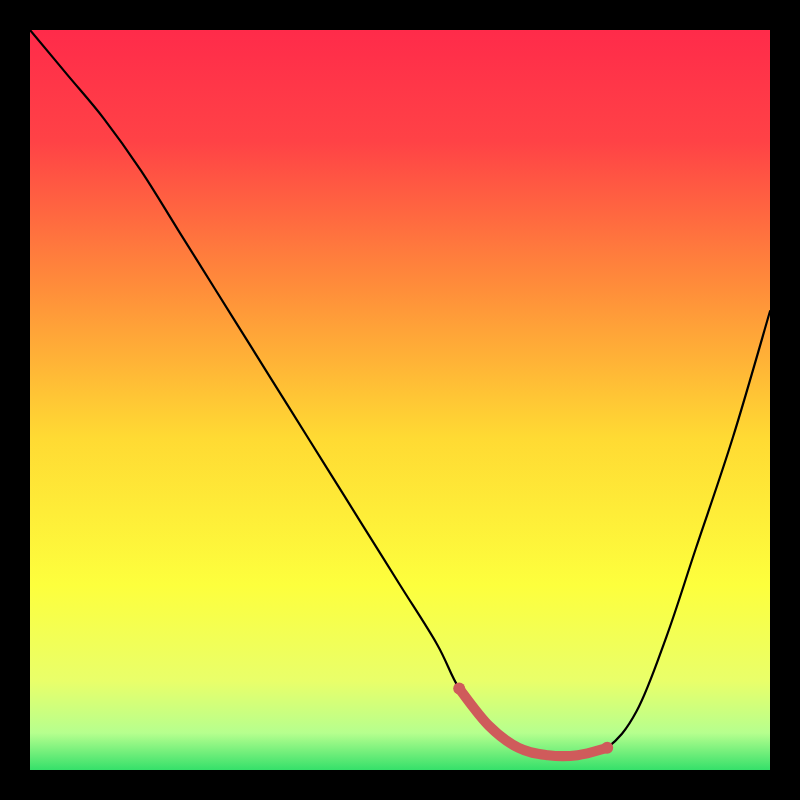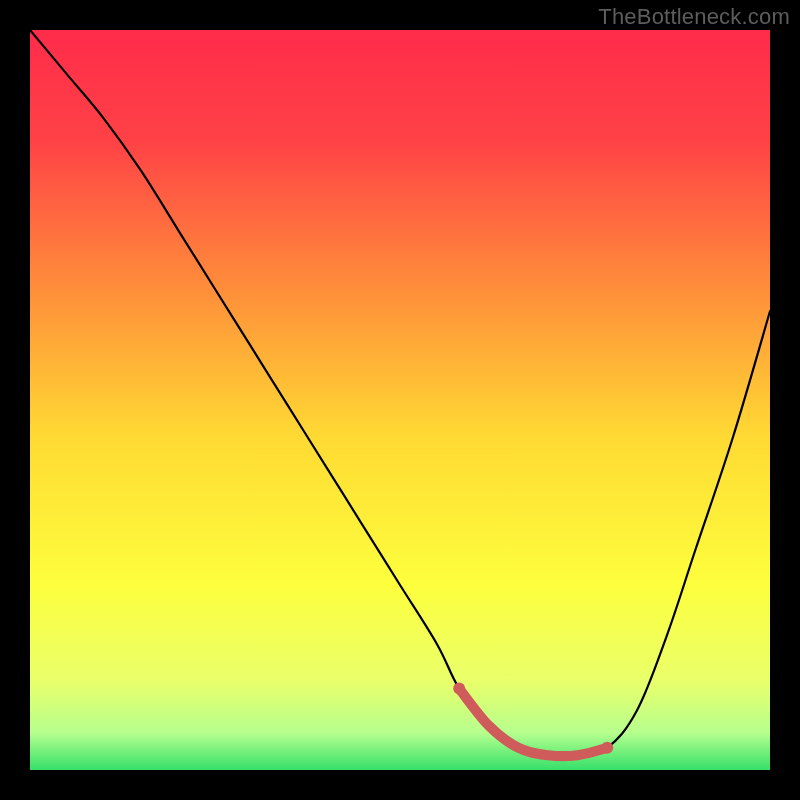--- a/index.html
+++ b/index.html
@@ -27,21 +27,20 @@
     top: 30px;
     width: 740px;
     height: 740px;
   }
   svg { display: block; }
 </style>
 </head>
 <body>
 
 <div class="frame">
-  <div class="watermark">TheBottleneck.com</div>
   <div class="plot">
     <svg viewBox="0 0 740 740" width="740" height="740">
       <defs>
         <linearGradient id="bg-grad" x1="0" y1="0" x2="0" y2="1">
             <stop offset="0%" stop-color="#ff2b4a"></stop>
             <stop offset="15%" stop-color="#ff4246"></stop>
             <stop offset="35%" stop-color="#ff8e3a"></stop>
             <stop offset="55.00000000000001%" stop-color="#ffda33"></stop>
             <stop offset="75%" stop-color="#fdff3d"></stop>
             <stop offset="88%" stop-color="#e9ff6a"></stop>

